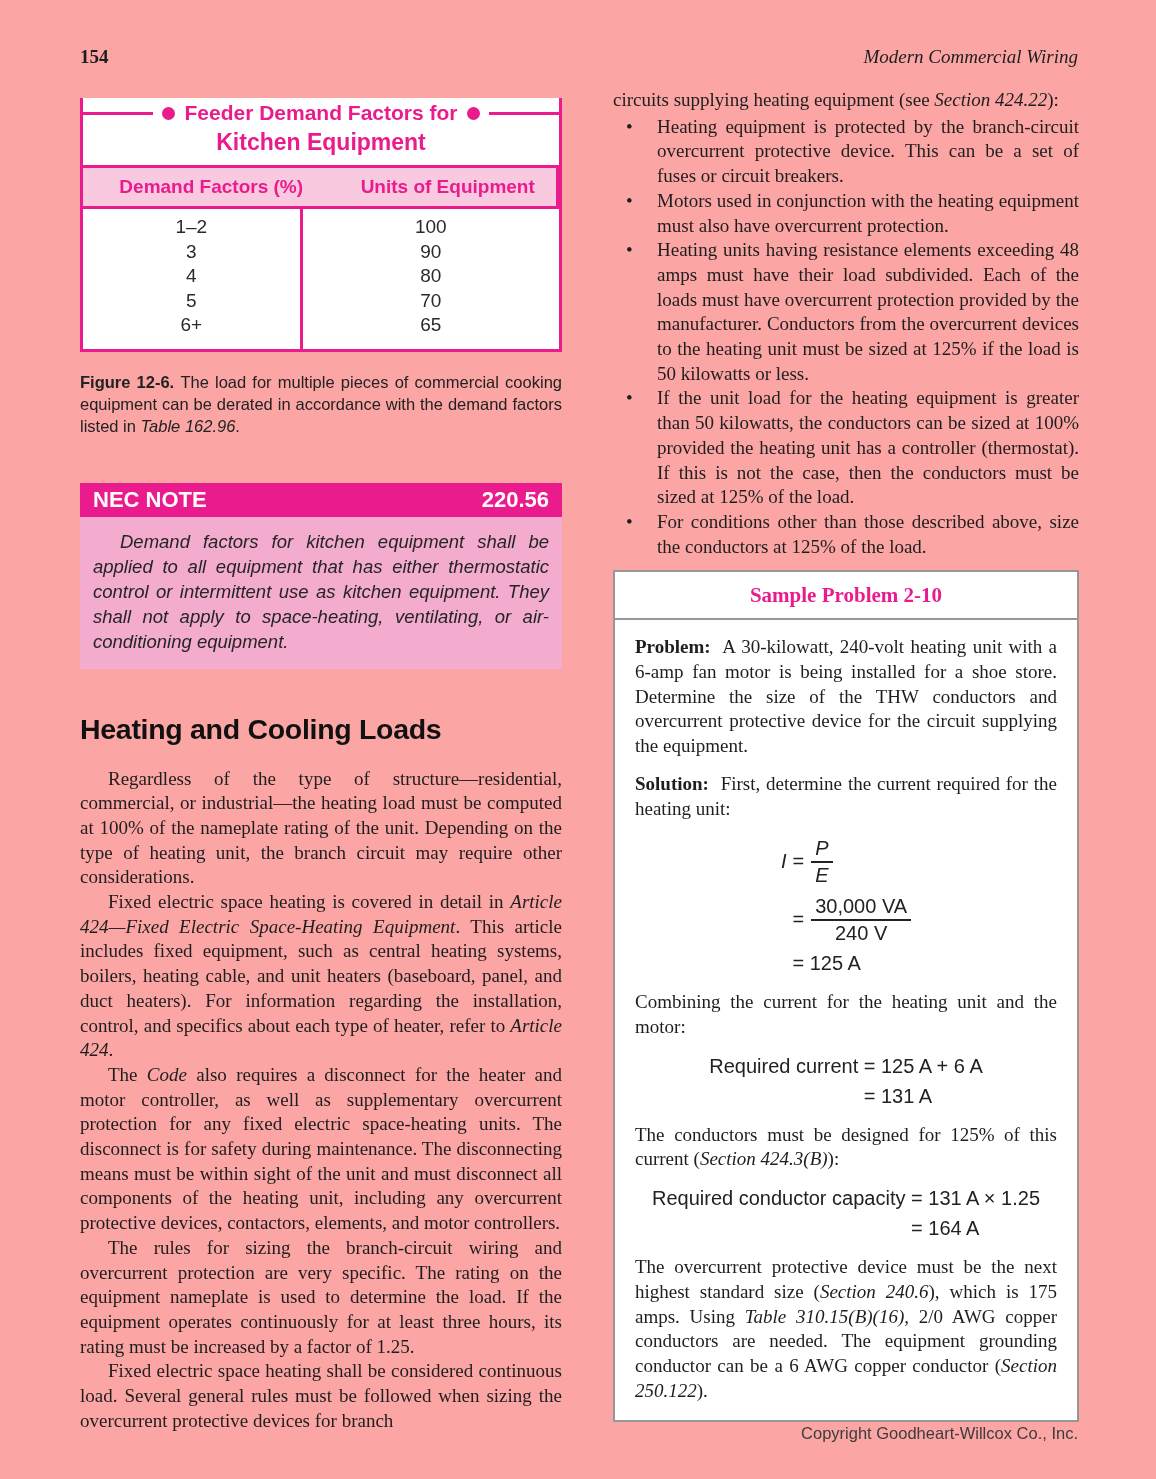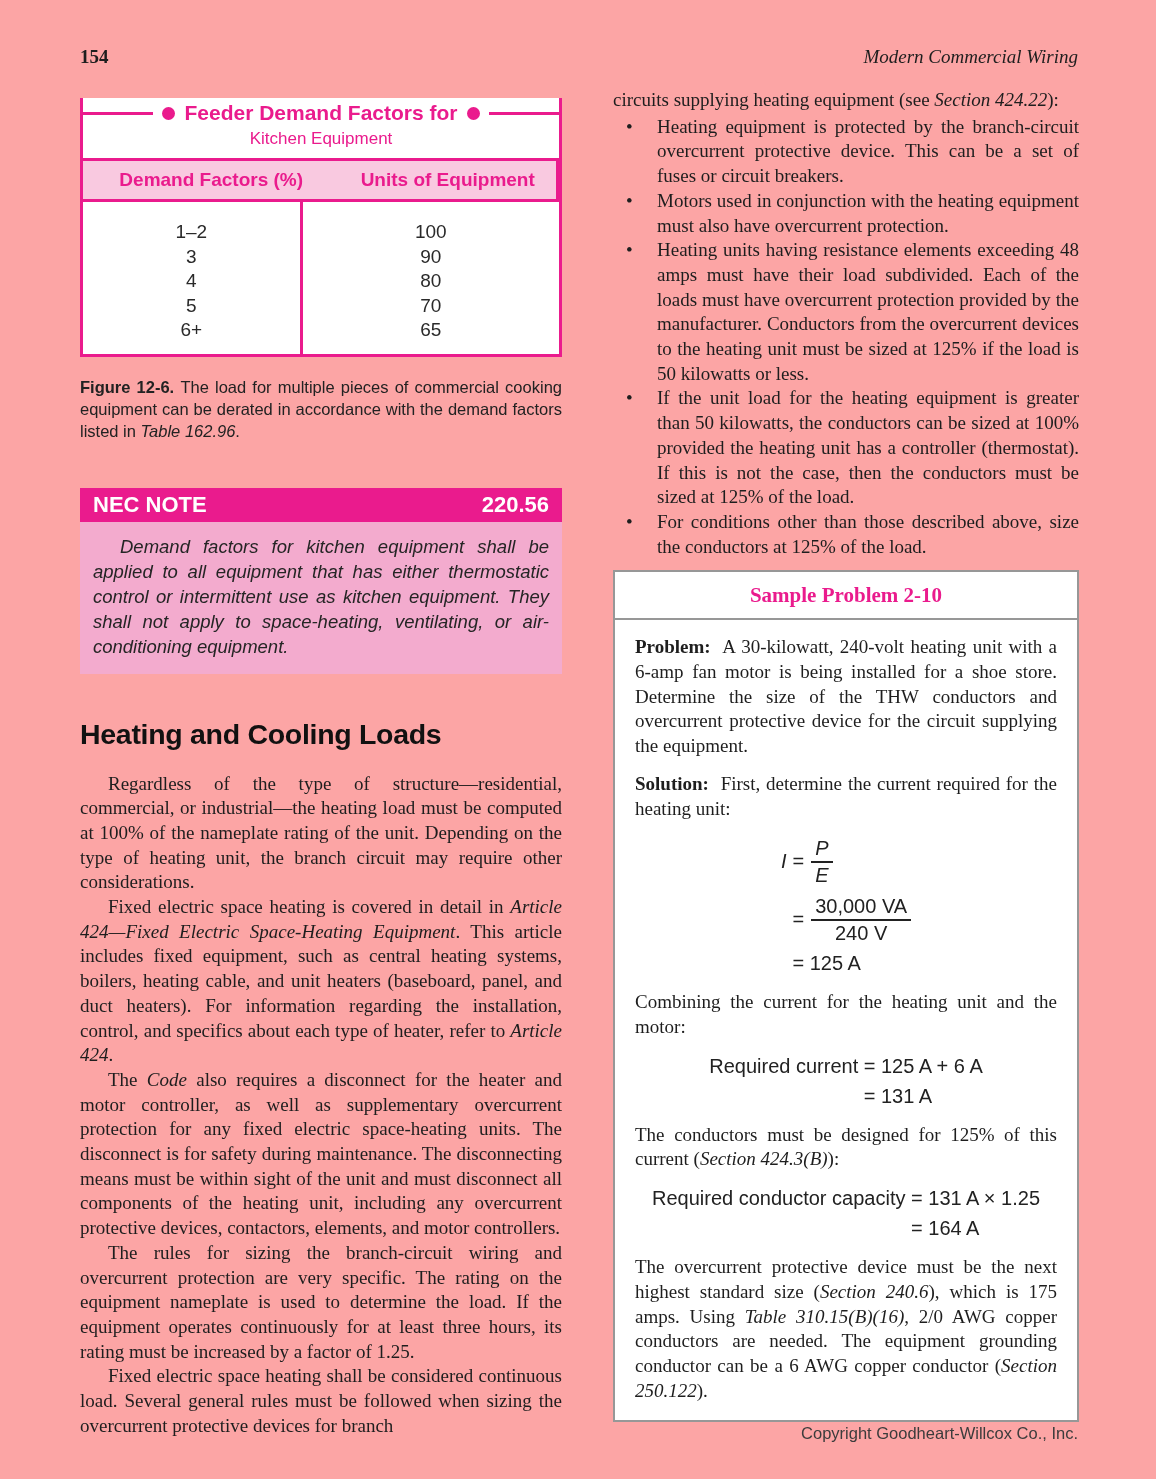--- a/index.html
+++ b/index.html
@@ -15,30 +15,30 @@
   .leftcol{position:absolute;left:80px;top:97px;width:482px;}
   .rightcol{position:absolute;left:613px;top:88px;width:466px;}
 
   
   .ktable{border:3px solid var(--mag);border-top:none;margin-top:16px;background:#fff;
           font-family:"Liberation Sans", sans-serif;}
   .ktitle-row{display:flex;align-items:center;height:30px;margin-top:-15px;}
   .krule{flex:1;height:3px;background:var(--mag);}
   .kdot{width:13px;height:13px;border-radius:50%;background:var(--mag);margin:0 9px;flex-shrink:0;}
   .ktxt1{color:var(--mag);font-weight:bold;font-size:21px;white-space:nowrap;}
-  .ktxt2{color:var(--mag);font-weight:normal;font-size:17px;text-align:center;margin:1px 0 9px;}
+  .ktxt2{color:var(--mag);font-weight:bold;font-size:23px;text-align:center;margin:1px 0 9px;}
   .khead{display:flex;background:var(--hdrpink);border-top:3px solid var(--mag);border-bottom:3px solid var(--mag);}
   .khc{color:var(--mag);font-weight:bold;font-size:19px;text-align:center;padding:8px 0;}
   .khc1{width:45.5%;border-right:3px solid var(--mag);}
   .khc2{flex:1;}
   .krow{display:flex;font-size:19px;line-height:24.5px;}
   .kc{text-align:center;color:#2a2a2a;}
   .kc1{width:45.5%;border-right:3px solid var(--mag);}
   .kc2{flex:1;}
-  .krow:first-child .kc{padding-top:18px;}
+  .krow:first-child .kc{padding-top:6px;}
   .krow:last-child .kc{padding-bottom:11px;}
 
   
   .caption{margin-top:19px;font-family:"Liberation Sans", sans-serif;font-size:16.5px;
            line-height:22px;text-align:justify;color:#222;}
 
   
   .nec{margin-top:46px;}
   .nec-head{background:var(--mag);color:#fff;display:flex;justify-content:space-between;align-items:center;
             height:34px;padding:0 13px;font-family:"Liberation Sans", sans-serif;font-weight:bold;font-size:22px;}

